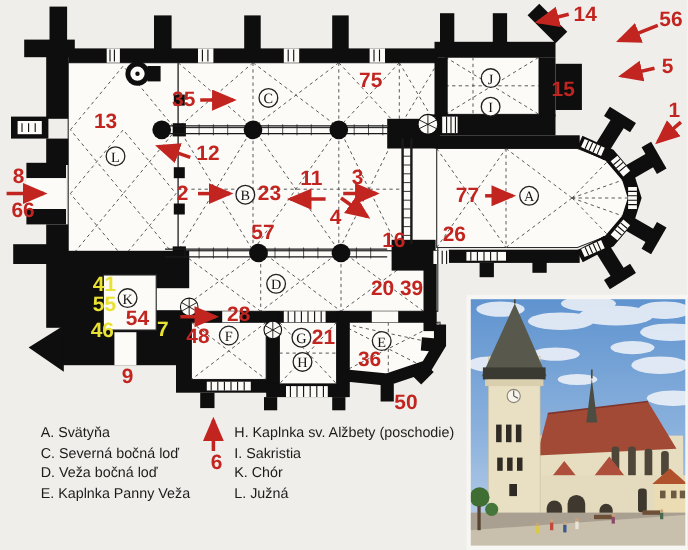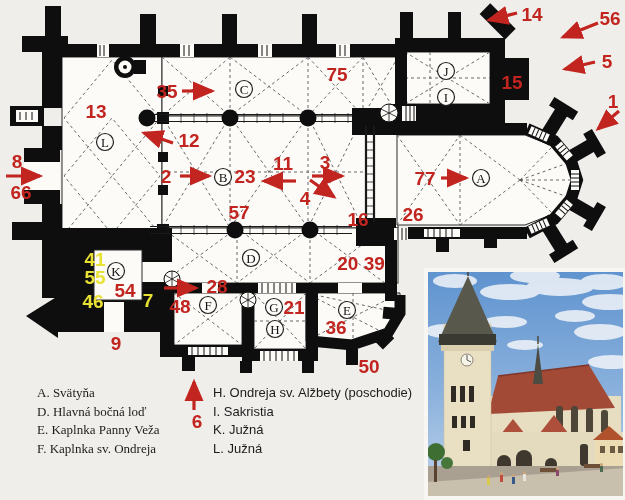--- a/index.html
+++ b/index.html
@@ -2,21 +2,21 @@
 <html><head>
 <meta charset="utf-8">
 <style>
   html,body{margin:0;padding:0;}
   #stage{position:relative;width:625px;height:500px;background:#f0eeea;overflow:hidden;
          font-family:"Liberation Sans",sans-serif;}
   svg text.rednum{font-family:"Liberation Sans",sans-serif;font-weight:bold;font-size:19px;}
   svg text.yelnum{font-family:"Liberation Sans",sans-serif;font-weight:bold;font-size:19px;}
   svg text.roomletter{font-family:"Liberation Serif",serif;font-size:13px;fill:#111;}
   #legend-left,#legend-right{position:absolute;top:384px;color:#1c1c1c;font-size:13px;line-height:18.6px;}
-  #legend-left{left:37px;font-family:Liberation Serif, serif;}
+  #legend-left{left:37px;}
   #legend-right{left:213px;}
   .lg{white-space:nowrap;}
 </style>
 </head>
 <body>
 
 <div id="stage">
 
 <svg id="plan-svg" width="625" height="500" viewBox="0 0 625 500">
   <defs>
@@ -399,24 +399,24 @@
         <text x="95" y="259" text-anchor="middle" dominant-baseline="central" class="yelnum" fill="#e9e233">41</text>
         <text x="95" y="277" text-anchor="middle" dominant-baseline="central" class="yelnum" fill="#e9e233">55</text>
         <text x="93" y="301" text-anchor="middle" dominant-baseline="central" class="yelnum" fill="#e9e233">46</text>
         <text x="148" y="300" text-anchor="middle" dominant-baseline="central" class="yelnum" fill="#e9e233">7</text>
       </g>
 </svg>
 
 
 <div id="legend-left">
       <div class="lg">A. Svätyňa</div>
-      <div class="lg">D. Hlavná bočná loď</div>
+      <div class="lg">C. Severná bočná loď</div>
+      <div class="lg">D. Veža bočná loď</div>
       <div class="lg">E. Kaplnka Panny Veža</div>
-      <div class="lg">F. Kaplnka sv. Ondreja</div>
     </div>
 <div id="legend-right">
-      <div class="lg">H. Ondreja sv. Alžbety (poschodie)</div>
+      <div class="lg">H. Kaplnka sv. Alžbety (poschodie)</div>
       <div class="lg">I. Sakristia</div>
-      <div class="lg">K. Južná</div>
+      <div class="lg">K. Chór</div>
       <div class="lg">L. Južná</div>
     </div>
 
 </div>
 
 </body></html>

